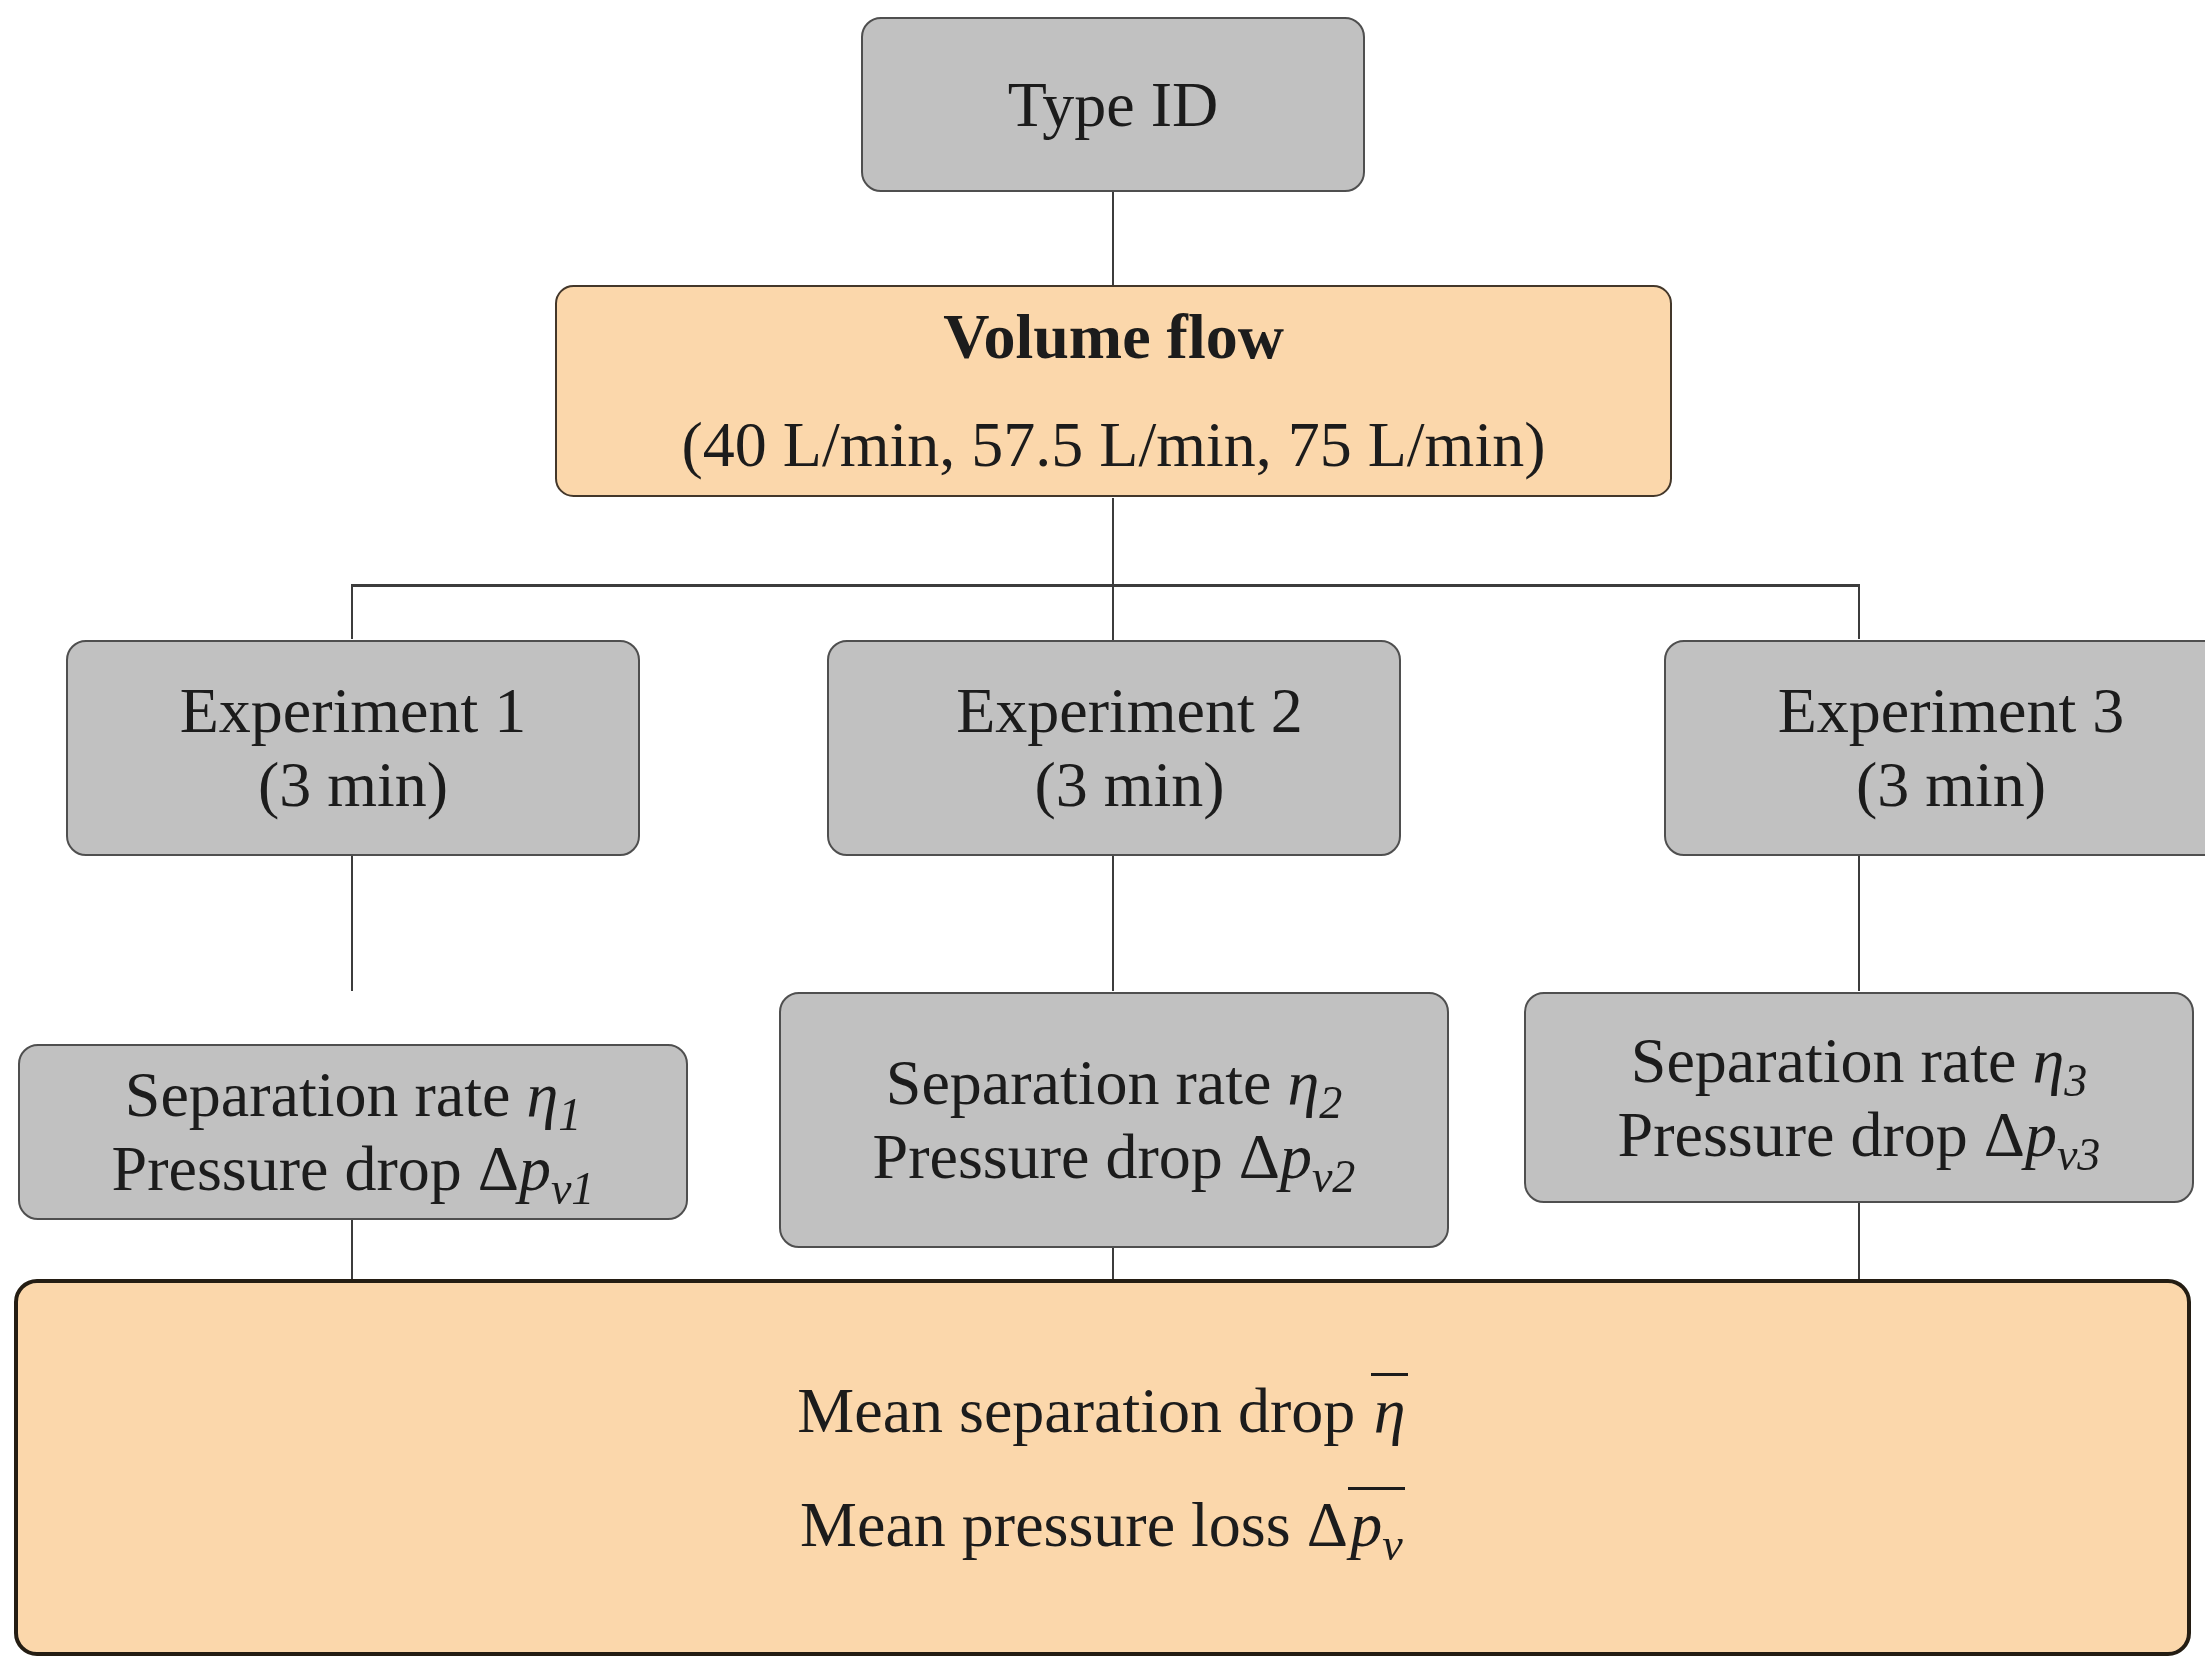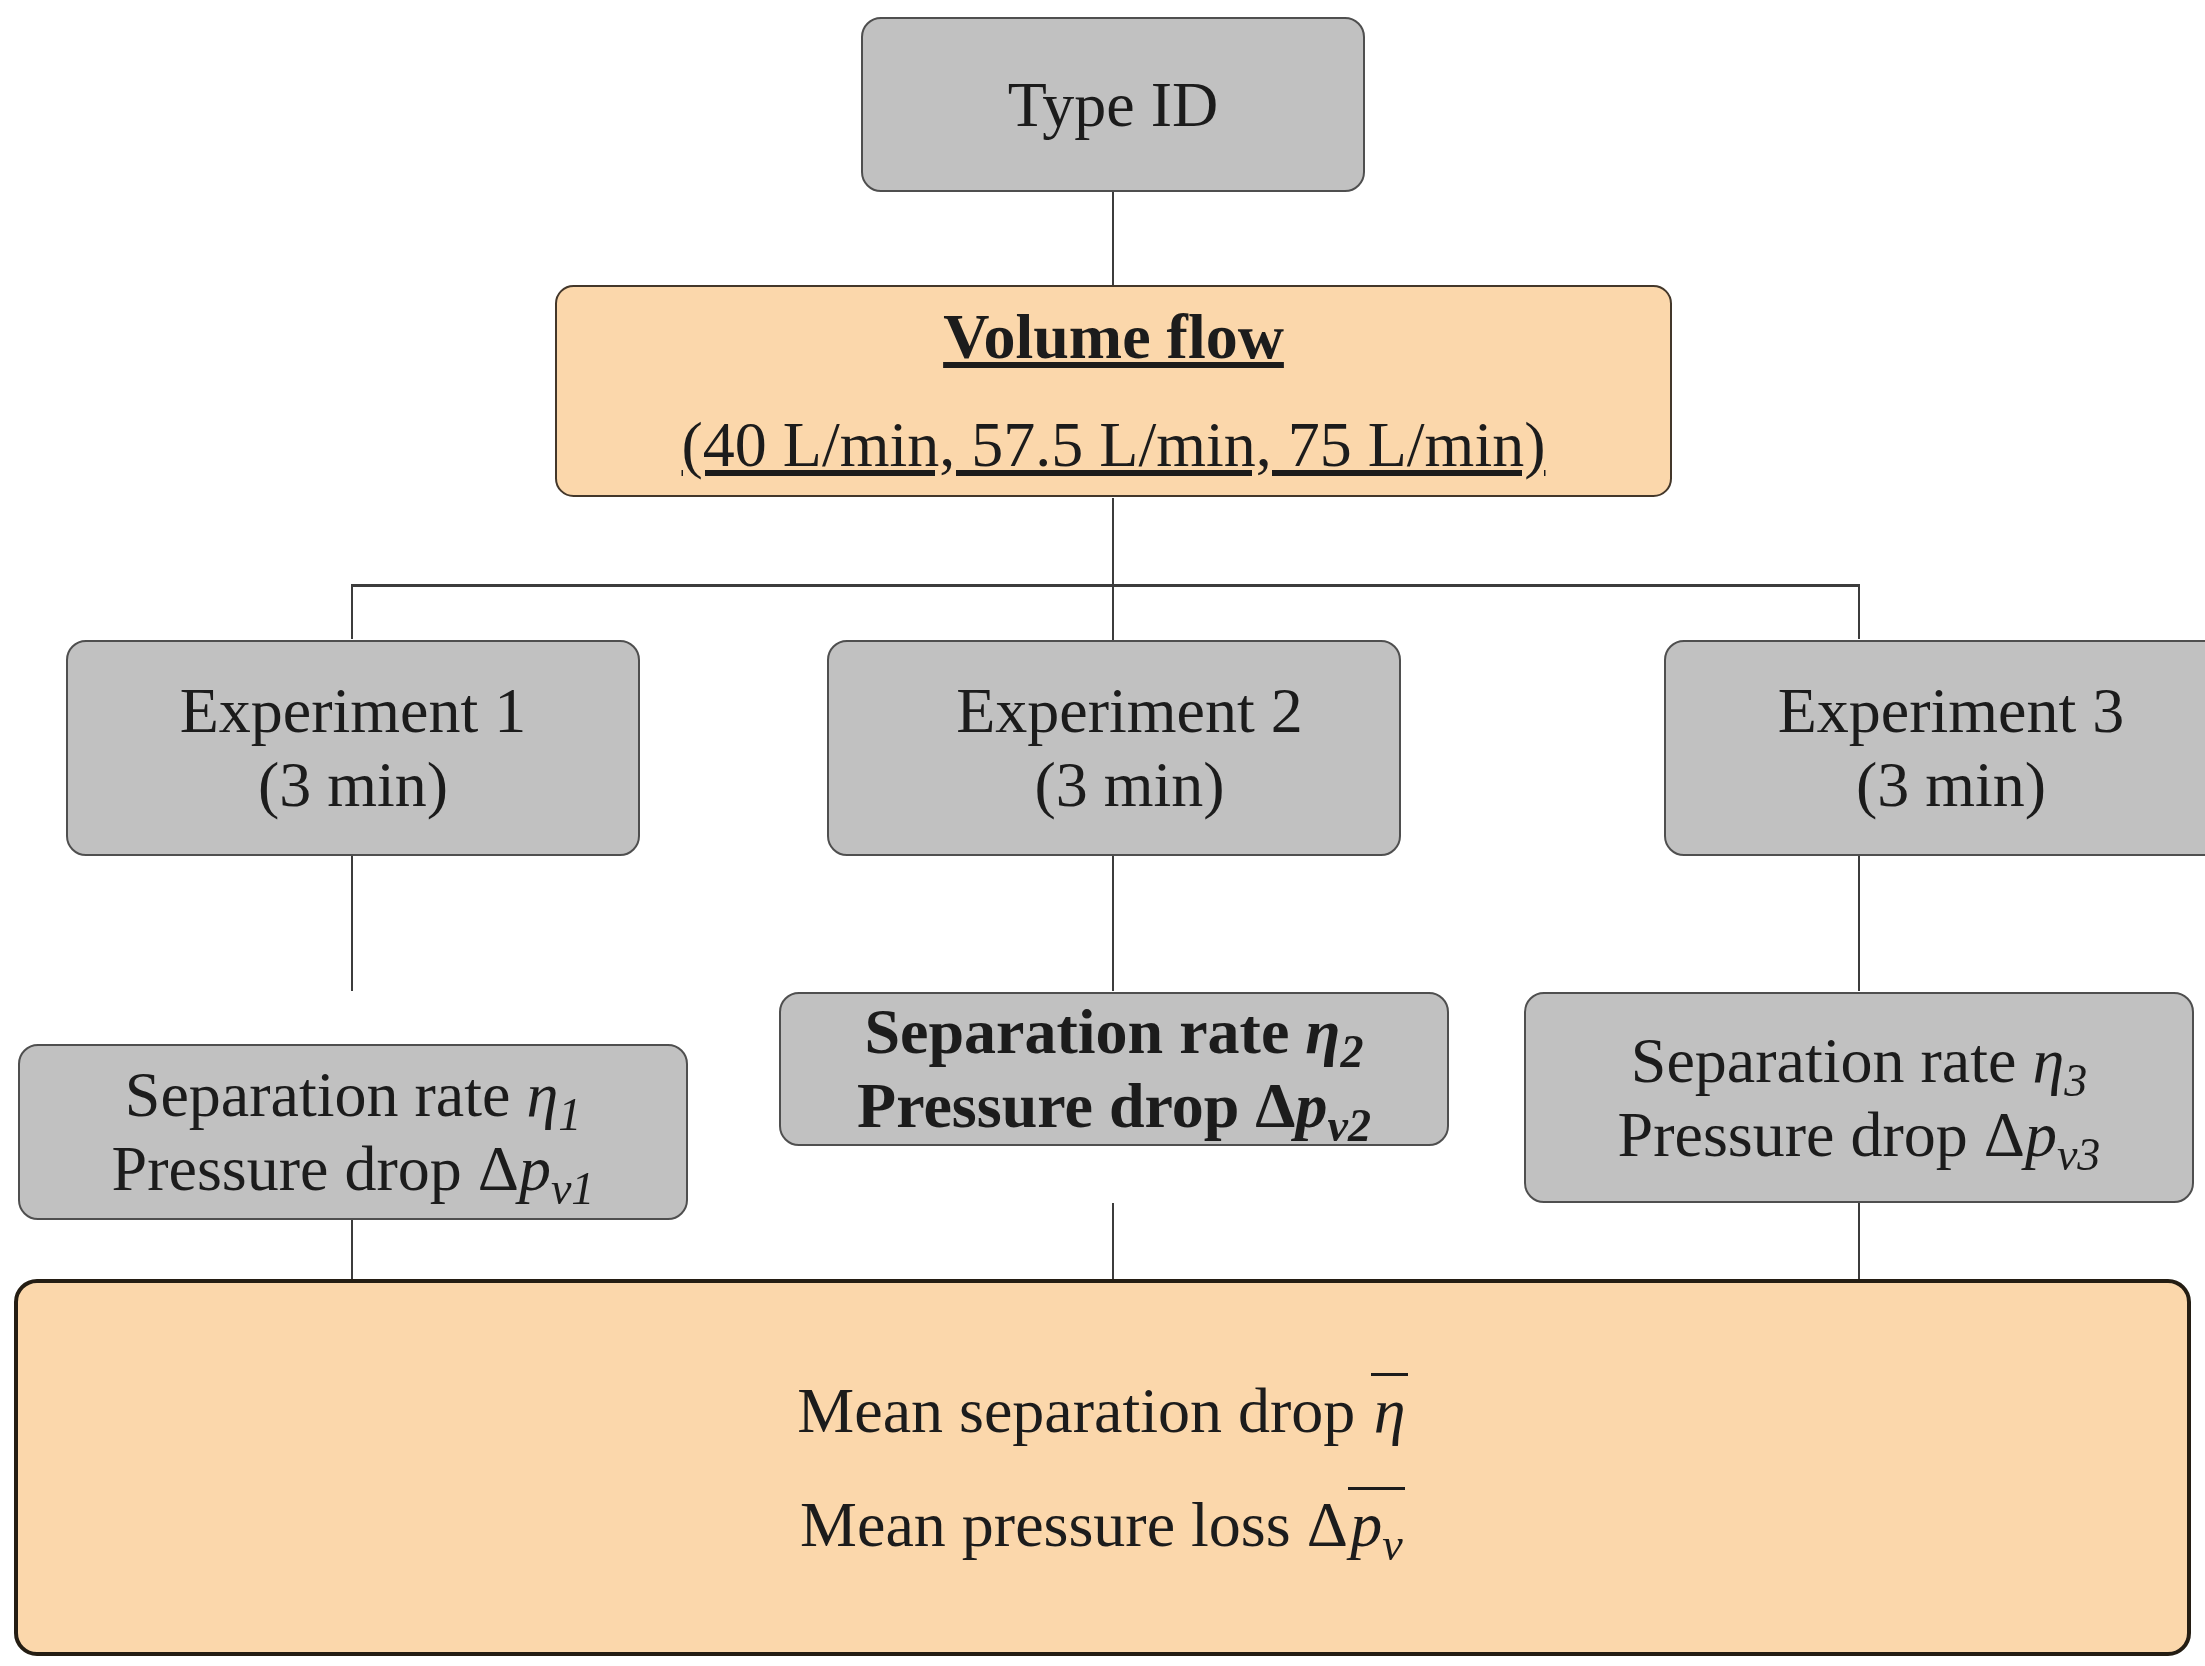--- a/index.html
+++ b/index.html
@@ -18,26 +18,26 @@
   .bold{font-weight:bold;font-size:50px;}
   .gap44{row-gap:34px;}
   .gap40{}
   .gap50{row-gap:39px;}
   .connector{position:absolute;background:#3c3c3c;}
   .mvar{font-style:italic;}
   sub{font-size:0.72em;font-style:italic;line-height:0;}
   .ovl{display:inline-block;border-top:3.1px solid #1c1c1c;padding:3.1px 2.3px 0 2.3px;line-height:1;}
   
   #box-type-id{left:861px;top:17px;width:504px;height:175px;}
-  #box-volume-flow{left:555px;top:285px;width:1117px;height:212px;text-decoration:underline;}
+  #box-volume-flow{left:555px;top:285px;width:1117px;height:212px;}
   #box-exp-1{left:66px;top:640px;width:574px;height:216px;}
   #box-exp-2{left:827px;top:640px;width:574px;height:216px;padding-left:31px;}
   #box-exp-3{left:1664px;top:640px;width:574px;height:216px;}
   #box-res-1{left:18px;top:1044px;width:670px;height:176px;}
-  #box-res-2{left:779px;top:992px;width:670px;height:154px;font-weight:bold;}
+  #box-res-2{left:779px;top:992px;width:670px;height:256px;}
   #box-res-3{left:1524px;top:992px;width:670px;height:211px;}
   #box-mean{left:14px;top:1279px;width:2177px;height:377px;}
   #c-root{left:1112px;top:192px;width:2.3px;height:93px;}
   #c-vf-exp2{left:1112px;top:498px;width:2.3px;height:142px;}
   #c-branch{left:351px;top:584px;width:1509px;height:3.1px;}
   #c-drop-left{left:351px;top:585px;width:2.3px;height:54px;}
   #c-drop-right{left:1858px;top:585px;width:2.3px;height:54px;}
   #c-exp1-res1{left:351px;top:855px;width:2.3px;height:136px;}
   #c-exp2-res2{left:1112px;top:855px;width:2.3px;height:136px;}
   #c-exp3-res3{left:1858px;top:855px;width:2.3px;height:136px;}

